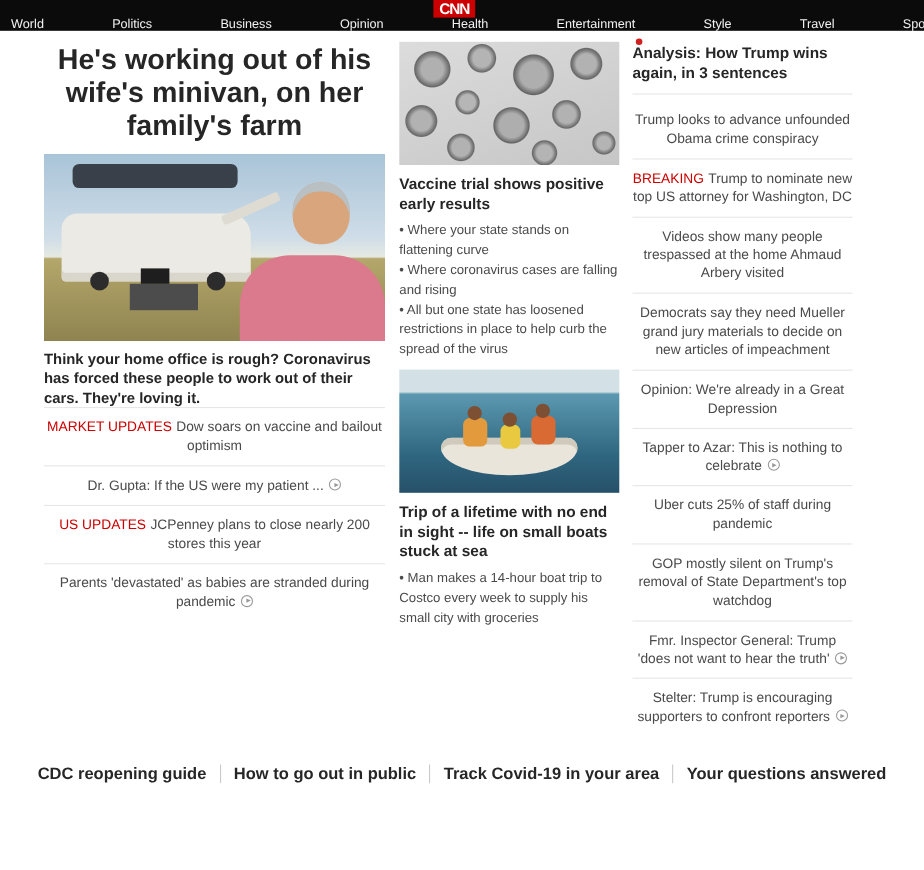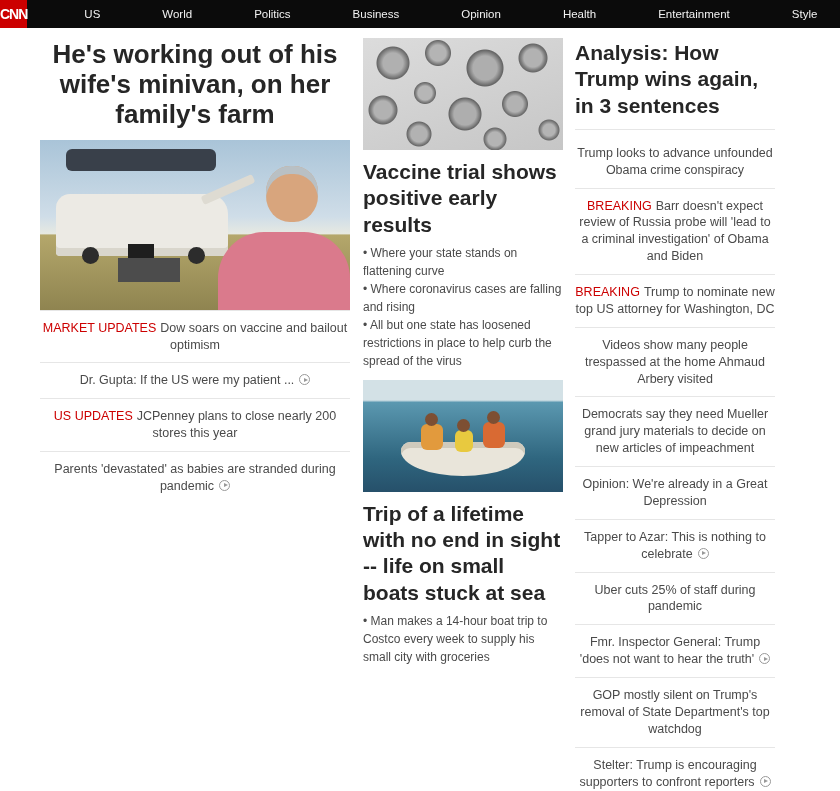--- a/index.html
+++ b/index.html
@@ -1,21 +1,21 @@
 <!DOCTYPE html>
 <html><head>
 <meta charset="utf-8">
 <style>
   * { margin:0; padding:0; box-sizing:border-box; }
   html,body { background:#fff; }
   body { width:840px; height:791px; overflow:hidden; font-family:"Liberation Sans", sans-serif; color:#262626; }
   a { text-decoration:none; color:inherit; cursor:pointer;padding-left:47px; }
 
   
-  .nav { height:28px; background:#0b0b0b; display:flex; align-items:center; padding-right:14px; }
+  .nav { height:28px; background:#0b0b0b; display:flex; align-items:center; padding-right:14px;flex-direction:column; }
   .logo { width:38px; height:28px; background:#cc0000; color:#fff; font-weight:800; font-size:14px;
           display:flex; align-items:center; justify-content:center; letter-spacing:-1px; }
   .navlinks { display:flex; align-items:center; margin-left:10px; gap:15px; }
   .navlinks a { color:#f2f2f2; font-size:11.5px; }
   .navright { margin-left:auto; display:flex; align-items:center; gap:22px; }
   .livetv { display:flex; align-items:center; gap:6px; color:#fff; font-weight:700; font-size:11.5px; letter-spacing:.5px; }
   .dot { width:6px; height:6px; border-radius:50%; background:#d02020; display:inline-block; }
   .edition { display:flex; align-items:center; gap:6px; color:#fff; font-size:11.5px; }
   .chev { width:6px; height:6px; border-right:1.5px solid #fff; border-bottom:1.5px solid #fff; transform:rotate(45deg) translateY(-2px); display:inline-block; }
   .burger { display:flex; flex-direction:column; gap:3px; cursor:pointer; }
@@ -32,21 +32,21 @@
   .sublinks { font-size:12px; color:#8c8c8c; margin:7px 0 4px; }
   .sublinks span { cursor:pointer; }
   .sublinks span + span { border-left:1px solid #c4c4c4; margin-left:7px; padding-left:8px; }
 
   .list .item { border-top:1px solid #e6e6e6; padding:9px 0; font-size:12.5px; line-height:1.35; color:#4a4a4a; cursor:pointer;text-align:center; }
   .list .item:first-child { border-top:1px solid #e6e6e6; }
   .kicker { color:#cc0000; margin-right:4px; }
   .vid { width:11px; height:11px; border:1px solid #999; border-radius:50%; display:inline-block; position:relative; vertical-align:-1px; margin-left:5px; }
   .vid::after { content:""; position:absolute; left:3.5px; top:2.5px; border-left:4px solid #999; border-top:2.5px solid transparent; border-bottom:2.5px solid transparent; }
 
-  h2.story { font-size:21px; font-weight:700; line-height:1.25; margin:9px 0 6px; cursor:pointer; }
+  h2.story { font-size:14px; font-weight:700; line-height:1.25; margin:9px 0 6px; cursor:pointer; }
   ul.bullets { list-style:none; margin-bottom:10px; }
   ul.bullets li { font-size:12px; color:#4a4a4a; line-height:1.5; cursor:pointer; }
   ul.bullets li::before { content:"• "; color:#4a4a4a; }
 
   .col-right h2.story { margin-top:2px; padding-bottom:10px; border-bottom:1px solid #e6e6e6; }
   .col-right .list .item:first-child { border-top:none; }
 
   
   .ph { position:relative; overflow:hidden; cursor:pointer; }
 
@@ -145,20 +145,21 @@
         <div class="van"></div>
         <div class="van-win" style="position:absolute;left:26px;bottom:88px;width:150px;height:22px;"></div>
         <div class="van-hatch"></div>
         <div class="wheel w1"></div>
         <div class="wheel w2"></div>
         <div class="mtable"></div>
         <div class="laptop"></div>
         <div class="man-head"></div>
         <div class="man-body"></div>
       </div>
+      <p class="caption">Think your home office is rough? Coronavirus has forced these people to work out of their cars. They're loving it.</p>
       <div class="list">
         <div class="item">
           <span class="kicker">MARKET UPDATES</span><span>Dow soars on vaccine and bailout optimism</span>
         </div>
         <div class="item">
           <span>Dr. Gupta: If the US were my patient ...</span><span class="vid"></span>
         </div>
         <div class="item">
           <span class="kicker">US UPDATES</span><span>JCPenney plans to close nearly 200 stores this year</span>
         </div>
@@ -191,45 +192,42 @@
       </ul>
     </section>
 
     <section class="col-right">
       <h2 class="story">Analysis: How Trump wins again, in 3 sentences</h2>
       <div class="list">
         <div class="item">
           <span>Trump looks to advance unfounded Obama crime conspiracy</span>
         </div>
         <div class="item">
-          <span class="kicker">BREAKING</span><span>Barr doesn't expect review of Russia probe will 'lead to a criminal investigation' of Obama and Biden</span>
-        </div>
-        <div class="item">
           <span class="kicker">BREAKING</span><span>Trump to nominate new top US attorney for Washington, DC</span>
         </div>
         <div class="item">
           <span>Videos show many people trespassed at the home Ahmaud Arbery visited</span>
         </div>
         <div class="item">
           <span>Democrats say they need Mueller grand jury materials to decide on new articles of impeachment</span>
         </div>
         <div class="item">
           <span>Opinion: We're already in a Great Depression</span>
         </div>
         <div class="item">
           <span>Tapper to Azar: This is nothing to celebrate</span><span class="vid"></span>
         </div>
         <div class="item">
           <span>Uber cuts 25% of staff during pandemic</span>
         </div>
         <div class="item">
+          <span>GOP mostly silent on Trump's removal of State Department's top watchdog</span>
+        </div>
+        <div class="item">
           <span>Fmr. Inspector General: Trump 'does not want to hear the truth'</span><span class="vid"></span>
-        </div>
-        <div class="item">
-          <span>GOP mostly silent on Trump's removal of State Department's top watchdog</span>
         </div>
         <div class="item">
           <span>Stelter: Trump is encouraging supporters to confront reporters</span><span class="vid"></span>
         </div>
       </div>
     </section>
   </main>
 
   <nav class="band">
     <span>CDC reopening guide</span><span>How to go out in public</span><span>Track Covid-19 in your area</span><span>Your questions answered</span>

